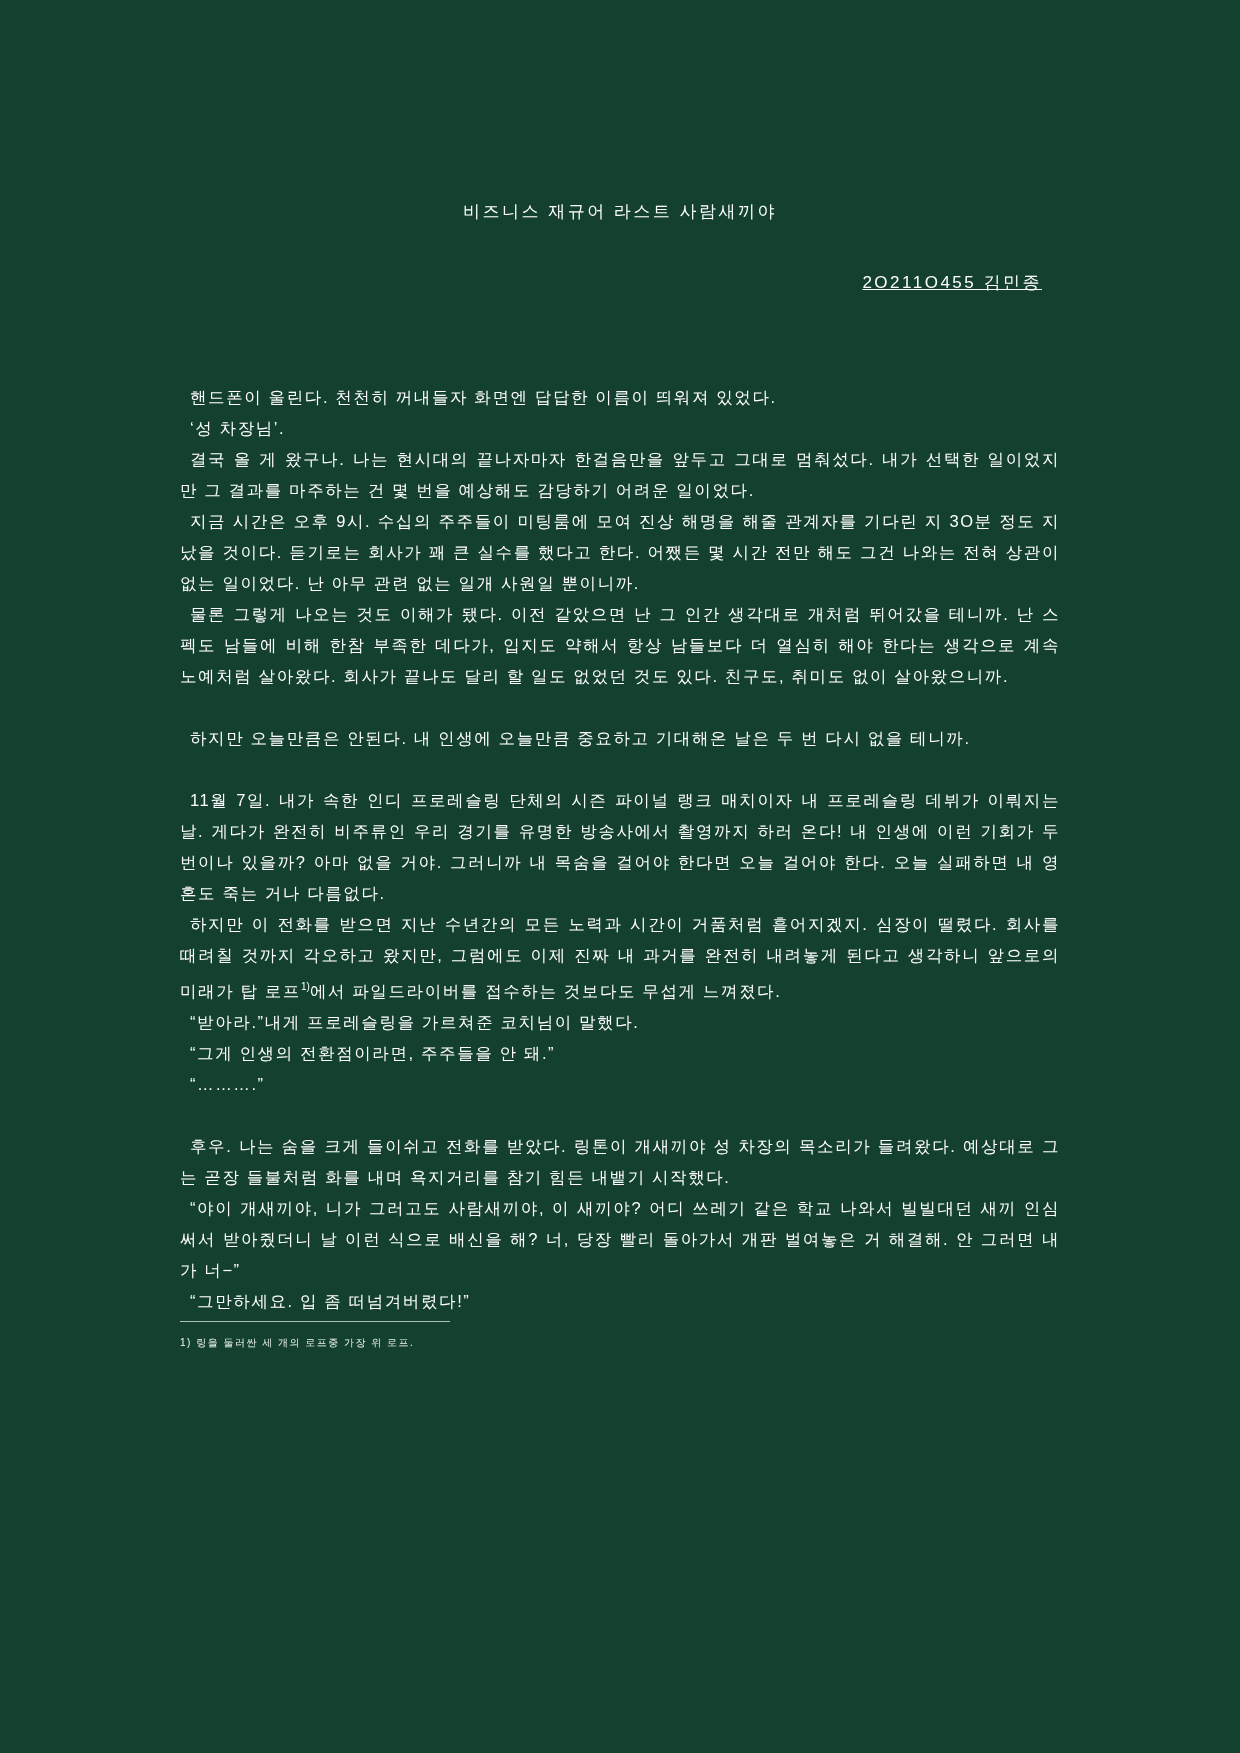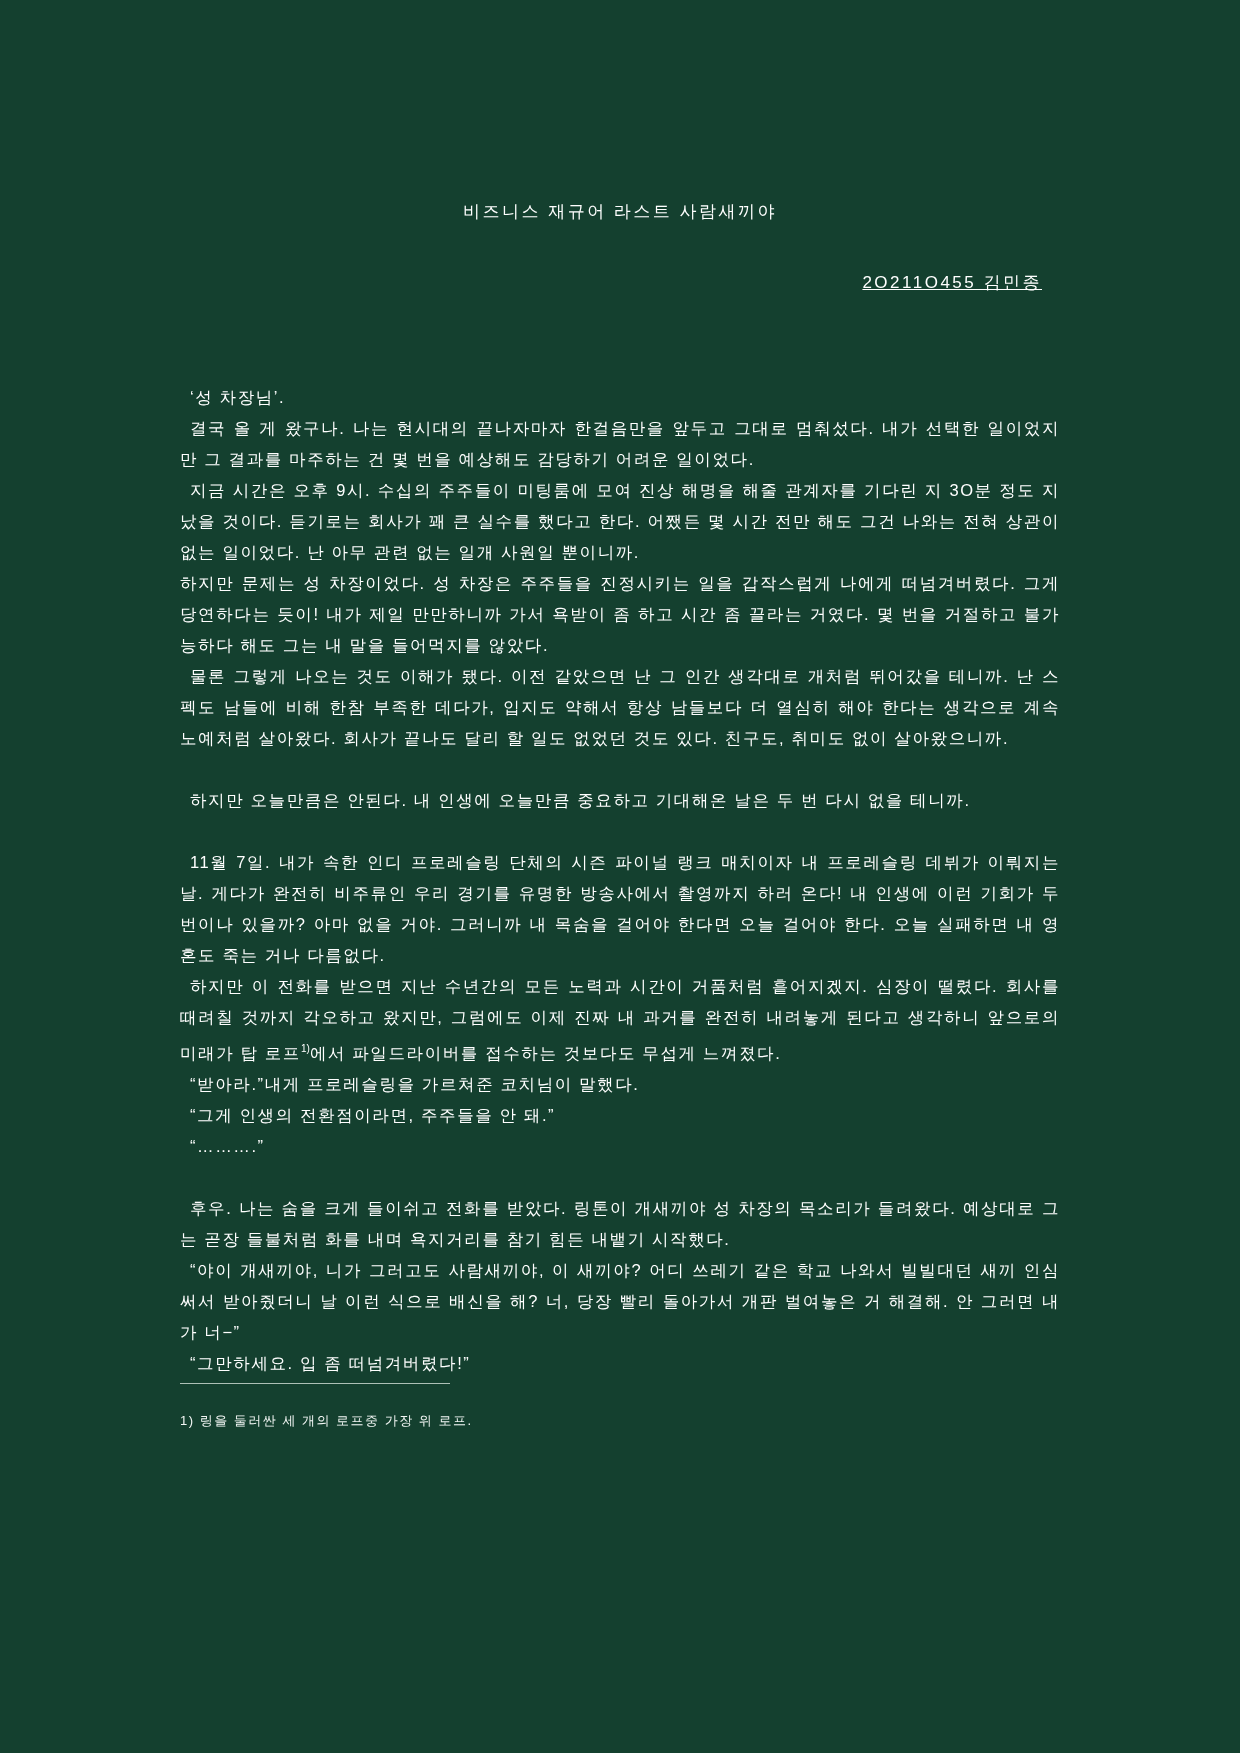--- a/index.html
+++ b/index.html
@@ -64,41 +64,41 @@
     letter-spacing: 0;
   }
   .footnote-sep {
     margin-top: 4px;
     width: 270px;
     height: 1px;
     background: #c8d8cf;
     opacity: 0.85;
   }
   .footnote {
-    font-size: 13px;
+    font-size: 10px;
     letter-spacing: 1.5px;
     line-height: 26px;
-    margin-top: 24px;
+    margin-top: 8px;
     color: #f2f6f4;
   }
 </style>
 </head>
 <body>
 
 <div class="page">
 
   <div class="doc-title">비즈니스  재규어  라스트  사람새끼야</div>
 
   <div class="author-line">2O211O455  김민종</div>
 
   <div class="body-text" id="body-text">
+      <p class="para">핸드폰이  울린다.  천천히  꺼내들자  화면엔  답답한  이름이  띄워져  있었다.</p>
       <p class="para">‘성  차장님’.</p>
       <p class="para">결국  올  게  왔구나.  나는  현시대의  끝나자마자  한걸음만을  앞두고  그대로  멈춰섰다.  내가  선택한  일이었지만  그  결과를  마주하는  건  몇  번을  예상해도  감당하기  어려운  일이었다.</p>
       <p class="para">지금  시간은  오후  9시.  수십의  주주들이  미팅룸에  모여  진상  해명을  해줄  관계자를  기다린  지  3O분  정도  지났을  것이다.  듣기로는  회사가  꽤  큰  실수를  했다고  한다.  어쨌든  몇  시간  전만  해도  그건  나와는  전혀  상관이  없는  일이었다.  난  아무  관련  없는  일개  사원일  뿐이니까.</p>
-      <p class="para noindent">하지만  문제는  성  차장이었다.  성  차장은  주주들을  진정시키는  일을  갑작스럽게  나에게  떠넘겨버렸다.  그게  당연하다는  듯이!  내가  제일  만만하니까  가서  욕받이  좀  하고  시간  좀  끌라는  거였다.  몇  번을  거절하고  불가능하다  해도  그는  내  말을  들어먹지를  않았다.</p>
       <p class="para">물론  그렇게  나오는  것도  이해가  됐다.  이전  같았으면  난  그  인간  생각대로  개처럼  뛰어갔을  테니까.  난  스펙도  남들에  비해  한참  부족한  데다가,  입지도  약해서  항상  남들보다  더  열심히  해야  한다는  생각으로  계속  노예처럼  살아왔다.  회사가  끝나도  달리  할  일도  없었던  것도  있다.  친구도,  취미도  없이  살아왔으니까.</p>
       <div class="blank"></div>
       <p class="para">하지만  오늘만큼은  안된다.  내  인생에  오늘만큼  중요하고  기대해온  날은  두  번  다시  없을  테니까.</p>
       <div class="blank"></div>
       <p class="para">11월  7일.  내가  속한  인디  프로레슬링  단체의  시즌  파이널  랭크  매치이자  내  프로레슬링  데뷔가  이뤄지는  날.  게다가  완전히  비주류인  우리  경기를  유명한  방송사에서  촬영까지  하러  온다!  내  인생에  이런  기회가  두  번이나  있을까?  아마  없을  거야.  그러니까  내  목숨을  걸어야  한다면  오늘  걸어야  한다.  오늘  실패하면  내  영혼도  죽는  거나  다름없다.</p>
       <p class="para">하지만  이  전화를  받으면  지난  수년간의  모든  노력과  시간이  거품처럼  흩어지겠지.  심장이  떨렸다.  회사를  때려칠  것까지  각오하고  왔지만,  그럼에도  이제  진짜  내  과거를  완전히  내려놓게  된다고  생각하니  앞으로의  미래가  탑  로프<sup>1)</sup>에서  파일드라이버를  접수하는  것보다도  무섭게  느껴졌다.</p>
       <p class="para">“받아라.”내게  프로레슬링을  가르쳐준  코치님이  말했다.</p>
       <p class="para">“그게  인생의  전환점이라면,  주주들을  안  돼.”</p>
       <p class="para">“……….”</p>
       <div class="blank"></div>

